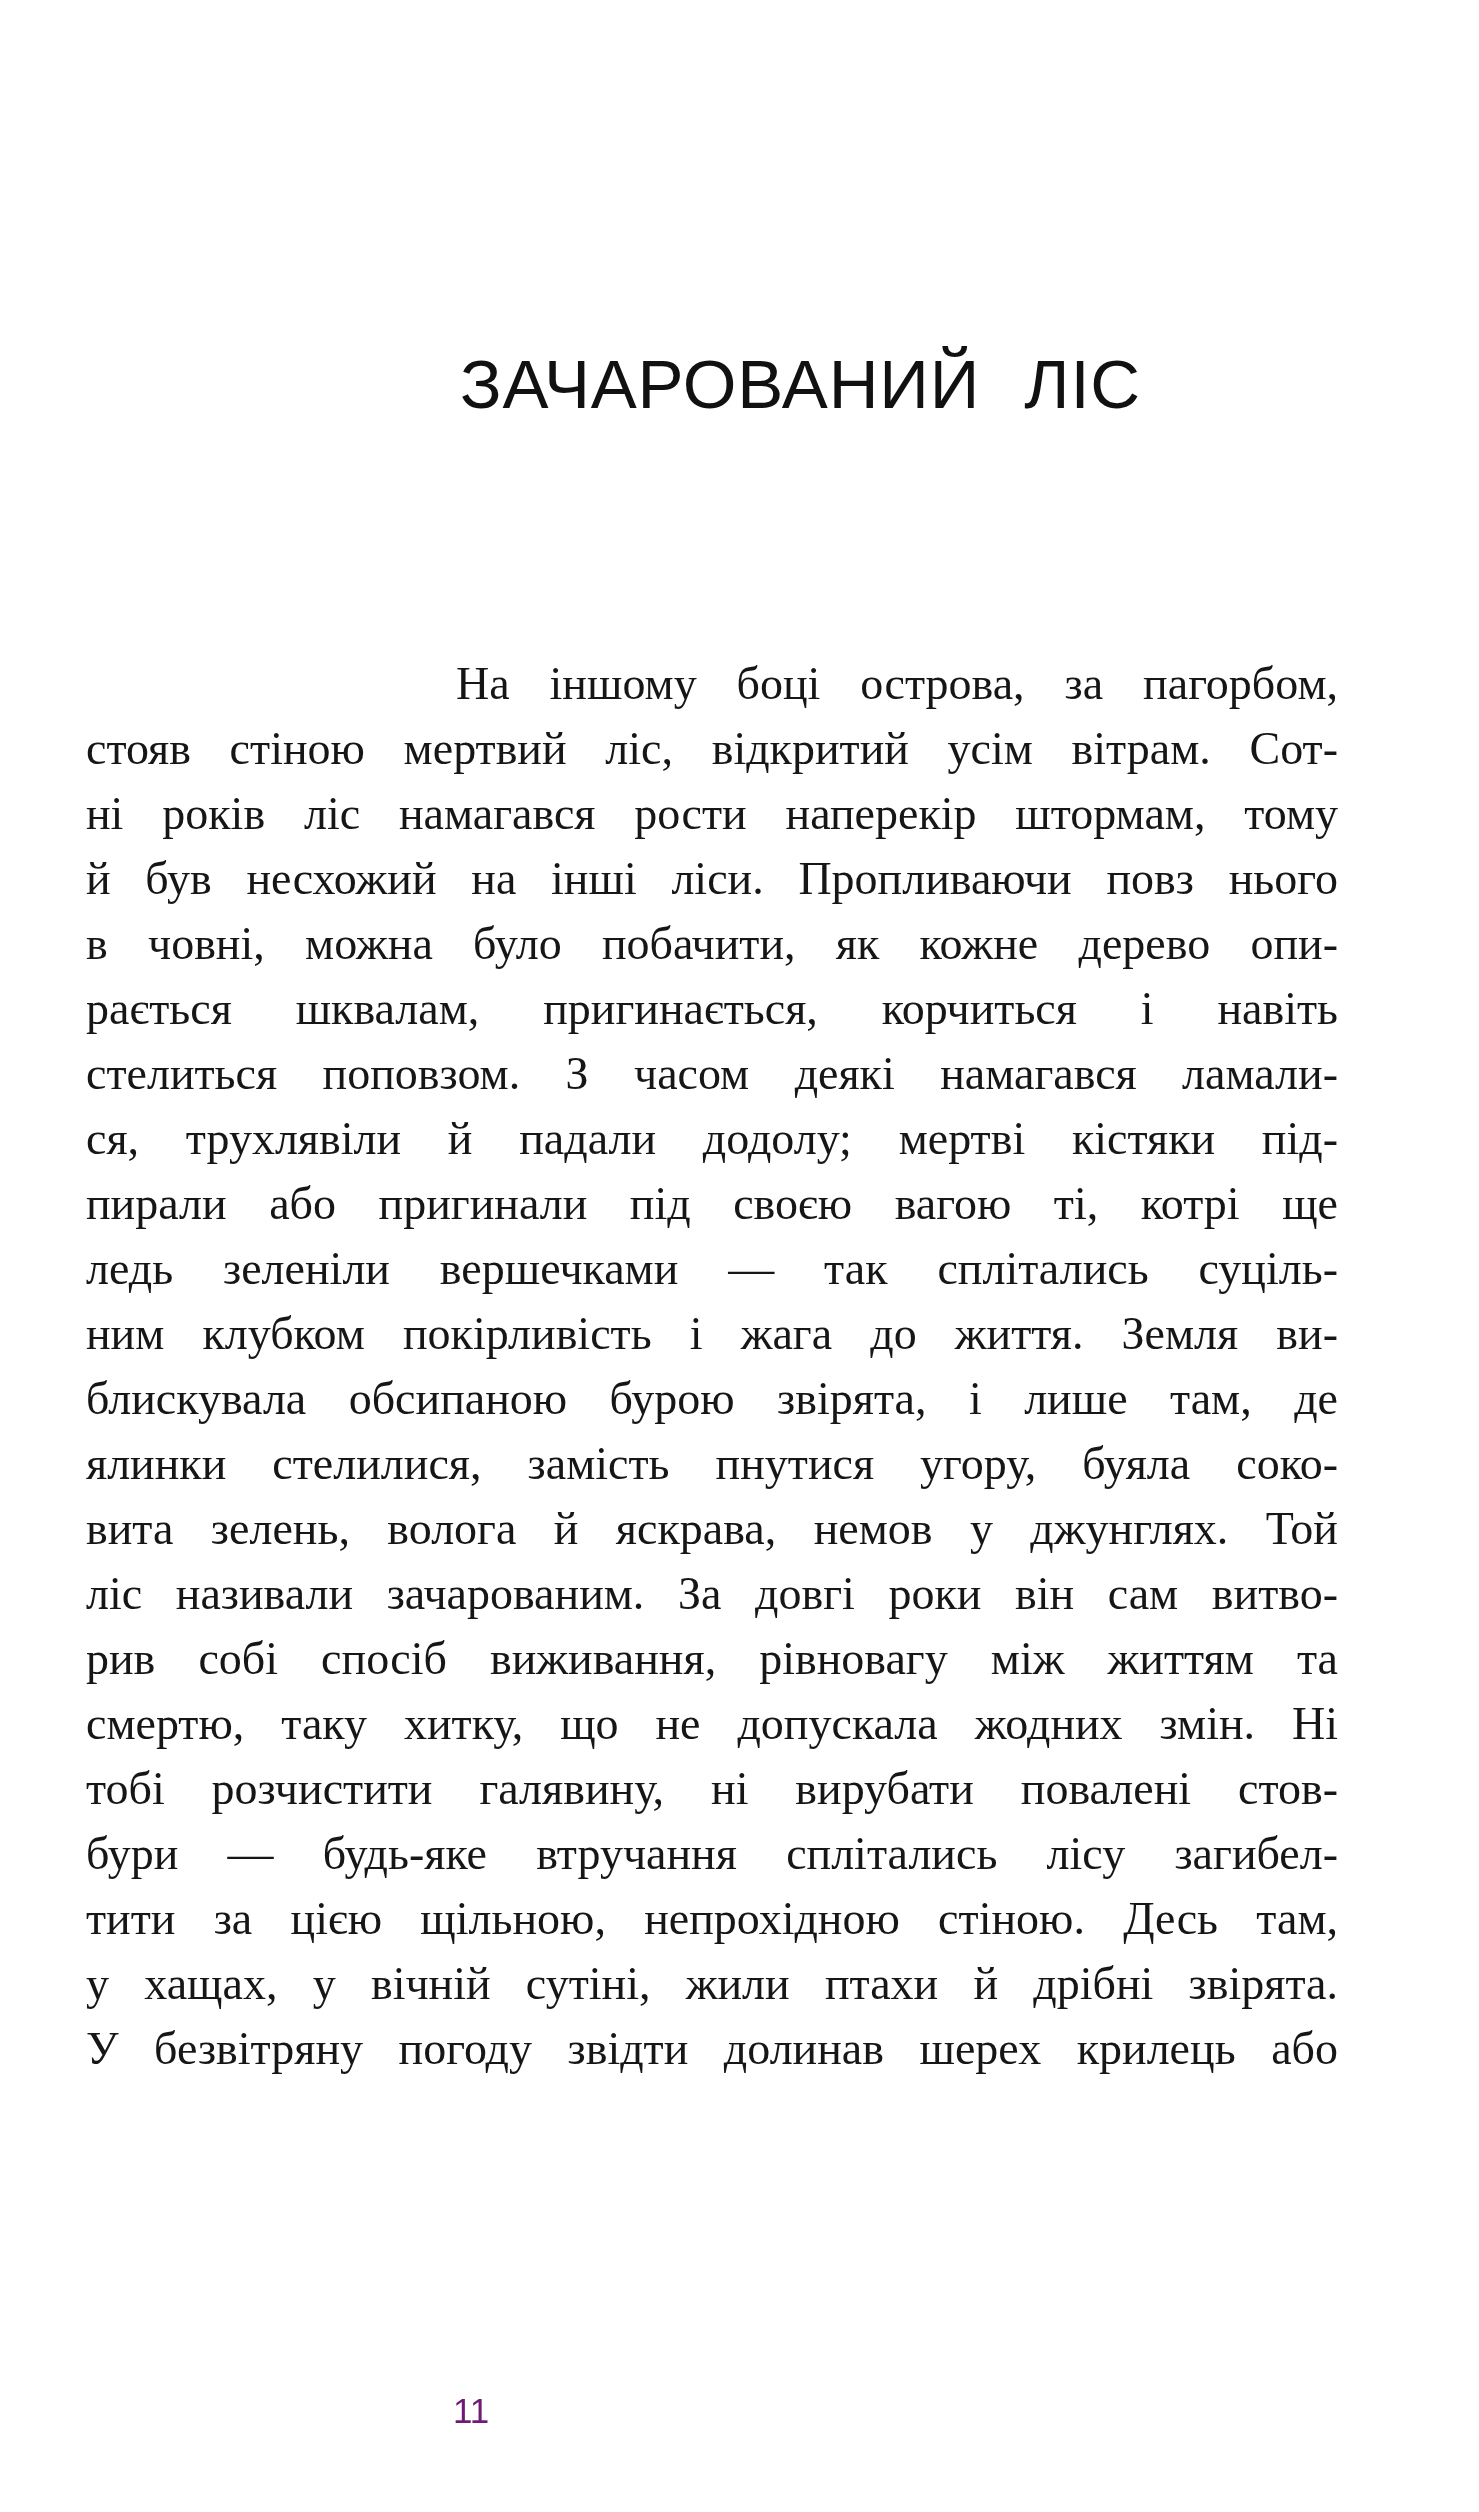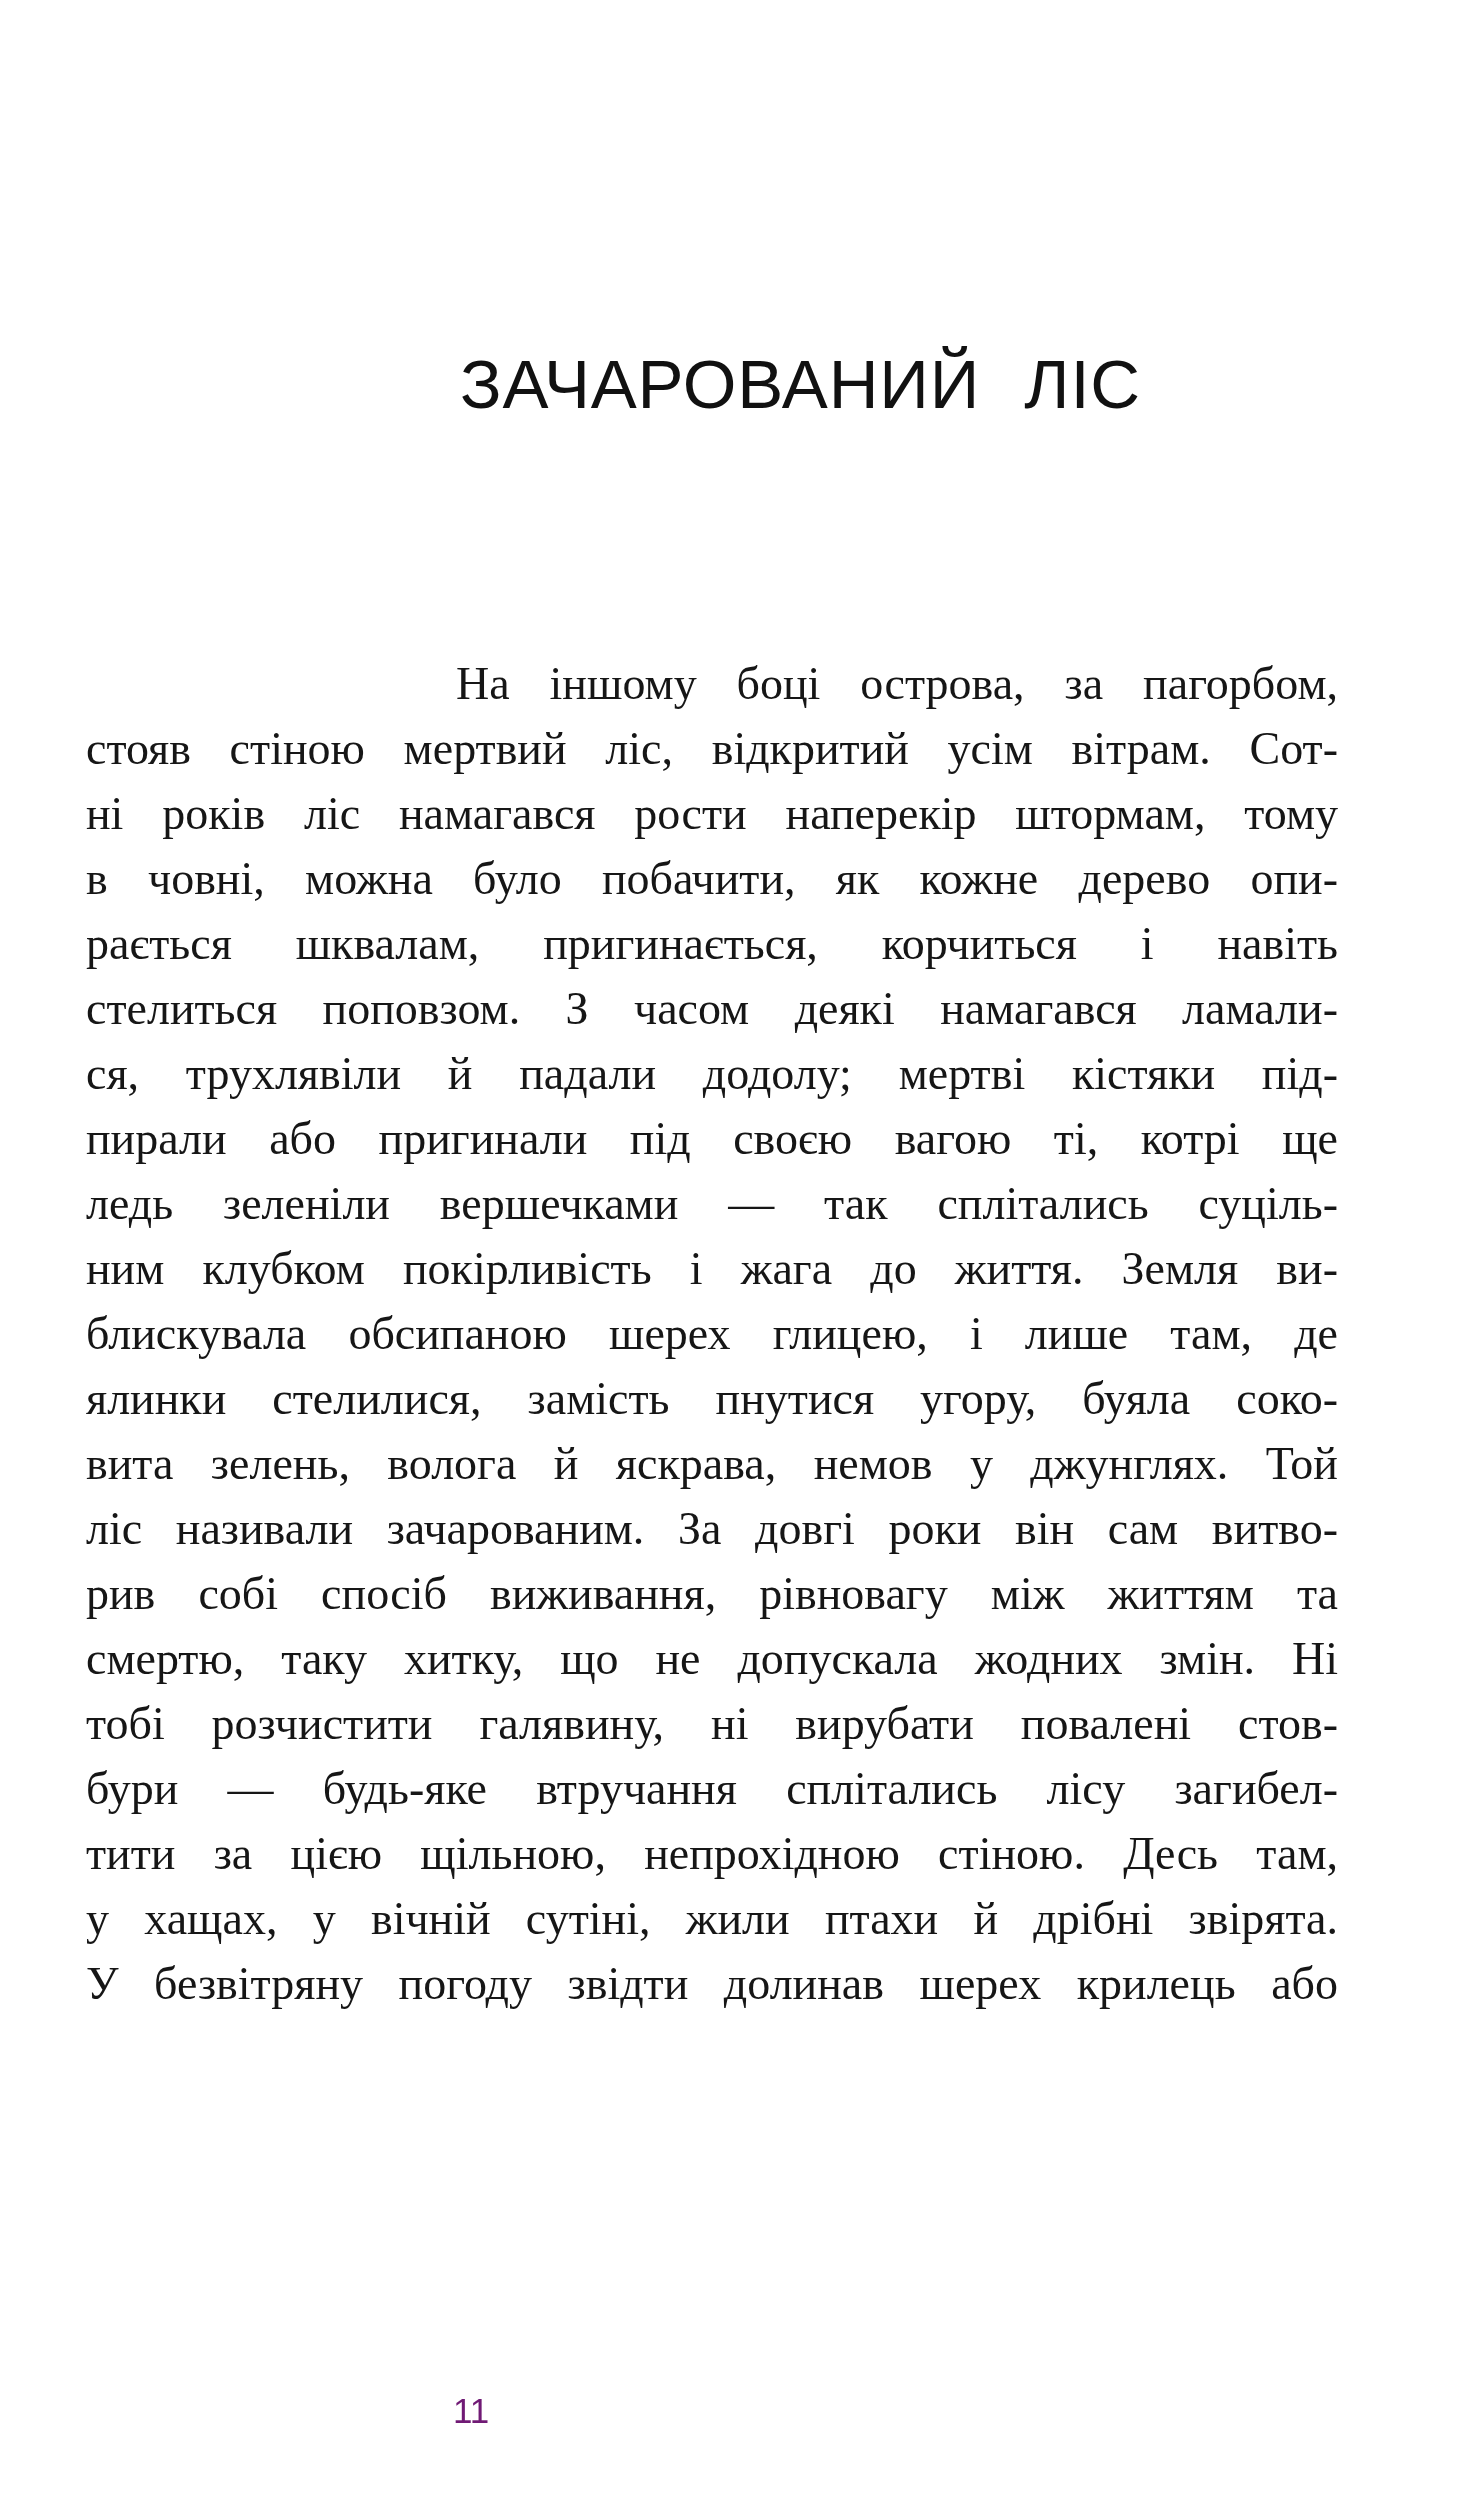--- a/index.html
+++ b/index.html
@@ -73,28 +73,29 @@
 <body>
 
 <div class="page">
 
   <h1 class="chapter-title">ЗАЧАРОВАНИЙ ЛІС</h1>
 
   <div class="body-text">
     <span class="line indent">На іншому боці острова, за пагорбом,</span>
     <span class="line">стояв стіною мертвий ліс, відкритий усім вітрам. Сот-</span>
     <span class="line">ні років ліс намагався рости наперекір штормам, тому</span>
+    <span class="line">й був несхожий на інші ліси. Пропливаючи повз нього</span>
     <span class="line">в човні, можна було побачити, як кожне дерево опи-</span>
     <span class="line">рається шквалам, пригинається, корчиться і навіть</span>
     <span class="line">стелиться поповзом. З часом деякі намагався ламали-</span>
     <span class="line">ся, трухлявіли й падали додолу; мертві кістяки під-</span>
     <span class="line">пирали або пригинали під своєю вагою ті, котрі ще</span>
     <span class="line">ледь зеленіли вершечками — так сплітались суціль-</span>
     <span class="line">ним клубком покірливість і жага до життя. Земля ви-</span>
-    <span class="line">блискувала обсипаною шерех глицею, і лише там, де</span>
+    <span class="line">блискувала обсипаною бурою звірята, і лише там, де</span>
     <span class="line">ялинки стелилися, замість пнутися угору, буяла соко-</span>
     <span class="line">вита зелень, волога й яскрава, немов у джунглях. Той</span>
     <span class="line">ліс називали зачарованим. За довгі роки він сам витво-</span>
     <span class="line">рив собі спосіб виживання, рівновагу між життям та</span>
     <span class="line">смертю, таку хитку, що не допускала жодних змін. Ні</span>
     <span class="line">тобі розчистити галявину, ні вирубати повалені стов-</span>
     <span class="line">бури — будь-яке втручання сплітались лісу загибел-</span>
     <span class="line">тити за цією щільною, непрохідною стіною. Десь там,</span>
     <span class="line">у хащах, у вічній сутіні, жили птахи й дрібні звірята.</span>
     <span class="line">У безвітряну погоду звідти долинав шерех крилець або</span>

